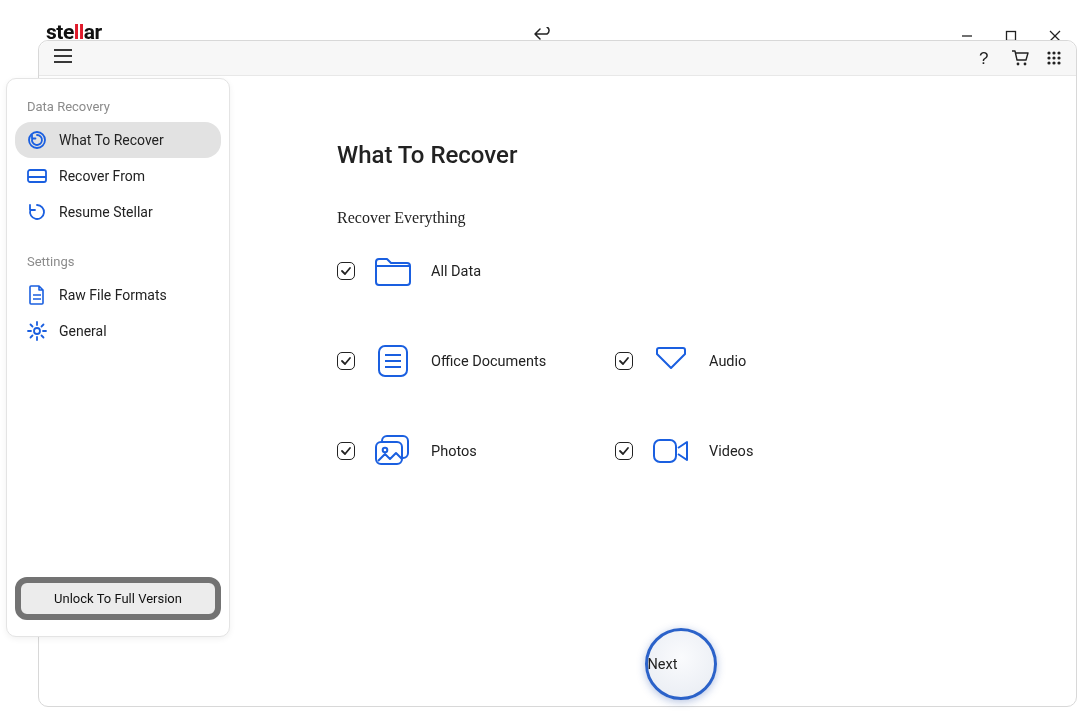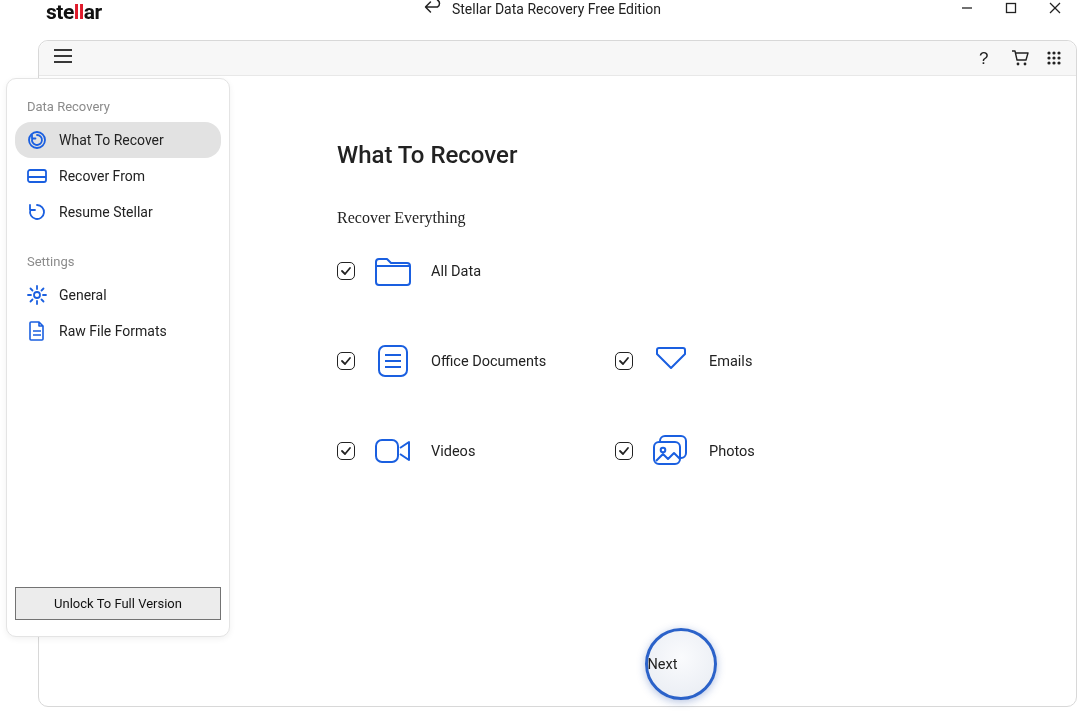--- a/index.html
+++ b/index.html
@@ -7,24 +7,24 @@
     font-family: -apple-system, BlinkMacSystemFont, "Segoe UI", Roboto, Arial, sans-serif;
     background: #fff;
     width: 1085px;
     height: 719px;
     overflow: hidden;
     position: relative;
     color: #111;
   }
   .titlebar {
     position: absolute;
-    top: 0; left: 0; right: 0;
+    top: 8px; left: 0; right: 0;
     height: 36px;
     display: flex;
-    align-items: flex-start;
+    align-items: flex-end;
     padding: 0 4px;
   }
   .logo {
     font-size: 21px;
     font-weight: 700;
     margin-left: 42px;
     letter-spacing: -0.5px;
     color: #111;
   }
   .logo .red { color: #e01a2b; }
@@ -104,22 +104,22 @@
   }
   .side-item.active {
     background: #e2e2e2;
   }
   .side-ico { width:20px; height:20px; display:flex; align-items:center; justify-content:center; flex-shrink:0;}
   .side-spacer { height: 18px; }
   .unlock-btn {
     margin-top: auto;
     margin-bottom: 6px;
     background: #ececec;
-    border: 1px solid #737373;
-    border-radius: 0;
+    border: 6px solid #737373;
+    border-radius: 12px;
     text-align: center;
     font-size: 13px;
     padding: 8px 6px;
     cursor: pointer;
   }
   .main {
     position: absolute;
     top: 76px;
     left: 262px;
     right: 16px;
@@ -187,21 +187,20 @@
 <div class="titlebar">
   <div class="logo">
     <span>ste</span><span class="red">ll</span><span>ar</span>
   </div>
   <div class="title-center">
     <span style="cursor:pointer;">
       <svg width="18" height="14" viewBox="0 0 18 14">
           <path d="M6 2 L1 7 L6 12 M1 7 H13 A4 4 0 0 0 13 0" fill="none" stroke="#222" stroke-width="1.5" stroke-linecap="round" stroke-linejoin="round"></path>
         </svg>
     </span>
-    <span>Stellar Data Recovery Free Edition</span>
   </div>
   <div class="win-controls">
     <span class="win-btn">
       <svg width="12" height="12">
           <line x1="1" y1="6" x2="11" y2="6" stroke="#222" stroke-width="1.3"></line>
         </svg>
     </span>
     <span class="win-btn">
       <svg width="12" height="12">
           <rect x="1.5" y="1.5" width="9" height="9" fill="none" stroke="#222" stroke-width="1.3"></rect>
@@ -296,55 +295,55 @@
         <span class="chk">
             <svg width="12" height="12">
               <polyline points="2,6 5,9 10,3" fill="none" stroke="#222" stroke-width="1.8" stroke-linecap="round" stroke-linejoin="round"></polyline>
             </svg>
           </span>
         <span class="big-ico">
           <svg width="36" height="34" viewBox="0 0 36 34">
               <path d="M6 4 h24 a2 2 0 0 1 2 2 v4 L18 24 L4 10 V6 a2 2 0 0 1 2 -2 Z" fill="none" stroke="#1a5fe0" stroke-width="2" stroke-linejoin="round"></path>
             </svg>
         </span>
-        <span class="item-label">Emails</span>
+        <span class="item-label">Audio</span>
       </div>
     </div>
 
     <div class="row-items">
-      <div class="recov-item">
-        <span class="chk">
-            <svg width="12" height="12">
-              <polyline points="2,6 5,9 10,3" fill="none" stroke="#222" stroke-width="1.8" stroke-linecap="round" stroke-linejoin="round"></polyline>
-            </svg>
-          </span>
-        <span class="big-ico">
-          <svg width="40" height="30" viewBox="0 0 40 30">
-              <rect x="3" y="4" width="22" height="22" rx="6" fill="none" stroke="#1a5fe0" stroke-width="2"></rect>
-              <path d="M27 12 L36 6 V24 L27 18" fill="none" stroke="#1a5fe0" stroke-width="2" stroke-linejoin="round"></path>
-            </svg>
-        </span>
-        <span class="item-label">Videos</span>
-      </div>
       <div class="recov-item">
         <span class="chk">
             <svg width="12" height="12">
               <polyline points="2,6 5,9 10,3" fill="none" stroke="#222" stroke-width="1.8" stroke-linecap="round" stroke-linejoin="round"></polyline>
             </svg>
           </span>
         <span class="big-ico">
           <svg width="40" height="36" viewBox="0 0 40 36">
               <rect x="9" y="3" width="26" height="22" rx="5" fill="none" stroke="#1a5fe0" stroke-width="2"></rect>
               <rect x="3" y="9" width="26" height="22" rx="5" fill="#fff" stroke="#1a5fe0" stroke-width="2"></rect>
               <circle cx="12" cy="17" r="2.3" fill="none" stroke="#1a5fe0" stroke-width="2"></circle>
               <path d="M5 28 l7 -7 l5 5 l6 -6 l6 6" fill="none" stroke="#1a5fe0" stroke-width="2" stroke-linejoin="round"></path>
             </svg>
         </span>
         <span class="item-label">Photos</span>
       </div>
+      <div class="recov-item">
+        <span class="chk">
+            <svg width="12" height="12">
+              <polyline points="2,6 5,9 10,3" fill="none" stroke="#222" stroke-width="1.8" stroke-linecap="round" stroke-linejoin="round"></polyline>
+            </svg>
+          </span>
+        <span class="big-ico">
+          <svg width="40" height="30" viewBox="0 0 40 30">
+              <rect x="3" y="4" width="22" height="22" rx="6" fill="none" stroke="#1a5fe0" stroke-width="2"></rect>
+              <path d="M27 12 L36 6 V24 L27 18" fill="none" stroke="#1a5fe0" stroke-width="2" stroke-linejoin="round"></path>
+            </svg>
+        </span>
+        <span class="item-label">Videos</span>
+      </div>
     </div>
 
     <div class="next-btn">
       <span>Next</span>
     </div>
   </div>
 </div>
 
 <div class="sidebar">
   <div class="side-section-label">Data Recovery</div>
@@ -375,33 +374,33 @@
         </svg>
     </span>
     <span>Resume Stellar</span>
   </div>
 
   <div class="side-spacer"></div>
   <div class="side-section-label">Settings</div>
 
   <div class="side-item">
     <span class="side-ico">
+      <svg width="18" height="20" viewBox="0 0 18 20">
+          <path d="M3 1 h8 l4 4 v13 a1 1 0 0 1 -1 1 H3 a1 1 0 0 1 -1 -1 V2 a1 1 0 0 1 1 -1 Z M11 1 v4 h4 M5 10 h8 M5 14 h8" fill="none" stroke="#1a5fe0" stroke-width="1.6" stroke-linejoin="round"></path>
+        </svg>
+    </span>
+    <span>Raw File Formats</span>
+  </div>
+
+  <div class="side-item">
+    <span class="side-ico">
       <svg width="20" height="20" viewBox="0 0 20 20">
           <circle cx="10" cy="10" r="3" fill="none" stroke="#1a5fe0" stroke-width="1.8"></circle>
           <path d="M10 1 v3 M10 16 v3 M1 10 h3 M16 10 h3 M3.5 3.5 l2 2 M14.5 14.5 l2 2 M16.5 3.5 l-2 2 M5.5 14.5 l-2 2" stroke="#1a5fe0" stroke-width="1.8" stroke-linecap="round"></path>
         </svg>
     </span>
     <span>General</span>
   </div>
 
-  <div class="side-item">
-    <span class="side-ico">
-      <svg width="18" height="20" viewBox="0 0 18 20">
-          <path d="M3 1 h8 l4 4 v13 a1 1 0 0 1 -1 1 H3 a1 1 0 0 1 -1 -1 V2 a1 1 0 0 1 1 -1 Z M11 1 v4 h4 M5 10 h8 M5 14 h8" fill="none" stroke="#1a5fe0" stroke-width="1.6" stroke-linejoin="round"></path>
-        </svg>
-    </span>
-    <span>Raw File Formats</span>
-  </div>
-
   <div class="unlock-btn">
     <span>Unlock To Full Version</span>
   </div>
 </div>
 
 </body></html>

